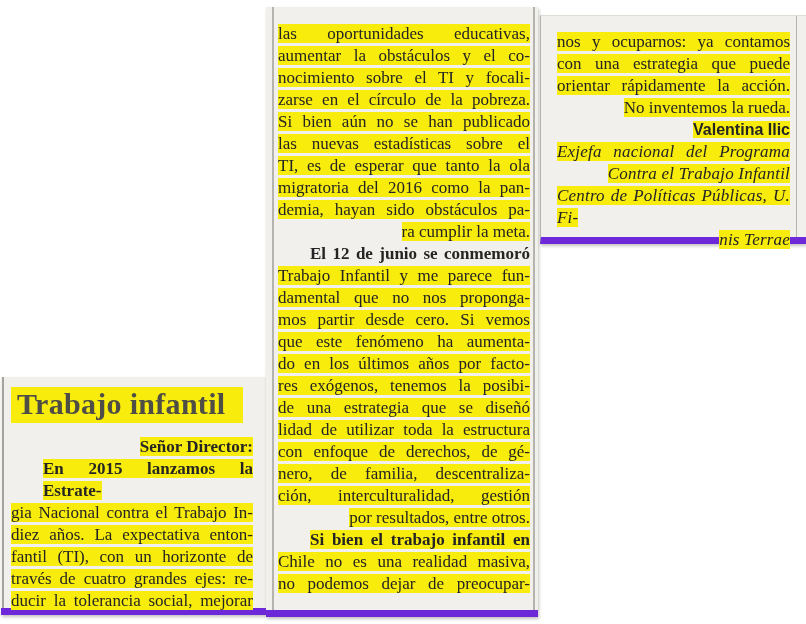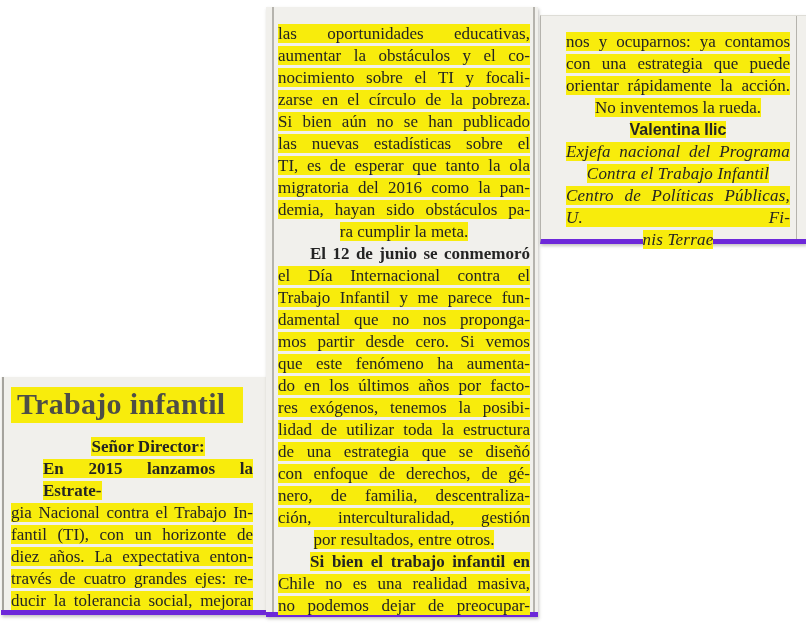--- a/index.html
+++ b/index.html
@@ -4,86 +4,85 @@
 <title>Trabajo infantil — recorte de prensa</title>
 <style>
   html,body { margin:0; padding:0; background:#ffffff; }
   .canvas {
     position:relative; width:806px; height:624px; background:#ffffff;
     font-family:"Liberation Serif", serif; overflow:hidden;
   }
   .clip {
     position:absolute; background:var(--paper);
     box-shadow: 1px 2px 3px rgba(125,123,115,0.45);
-    border-bottom:5px solid #6d28d9;
+    border-bottom:7px solid #6d28d9;
     box-sizing:border-box;
   }
   .clip-left  { left:1px;   top:377px; width:265px; height:238px; padding:9px 13px 0 10px; }
   .clip-mid   { left:266px; top:7px;   width:272px; height:610px; padding:16px 8px 0 12px; box-shadow:1px 2px 3px rgba(125,123,115,0.45); }
-  .clip-right { left:540px; top:15px;  width:266px; height:229px; padding:15px 16px 0 25px; border-top:1px solid #deddd7; border-left:1px solid var(--rule); }
+  .clip-right { left:540px; top:15px;  width:266px; height:229px; padding:15px 16px 0 16px; border-top:1px solid #deddd7; border-left:1px solid var(--rule); }
   .vrule { position:absolute; top:0; bottom:0; width:2px; background:var(--rule); }
   .clip-left  .vrule-l { left:1px; background:#a5a39d; }
   .clip-mid   .vrule-l { left:6px; }
   .clip-mid   .vrule-r { right:3px; }
   .clip-right .vrule-r { right:9px; width:1px; }
   .title { margin:0 0 15px 0; font-size:30px; line-height:35px; font-weight:bold;
            letter-spacing:0.3px; color:var(--title-color); }
   .title .hl { padding:0 18px 3px 6px; }
   .line { position:relative; font-size:17px; line-height:22px; color:var(--text);
-          text-align:center; }
+          text-align:right; }
   .line.just { text-align:justify; text-align-last:justify; }
   .line.indent { padding-left:32px;font-weight:bold; }
   .hl    { background:var(--highlight); }
   .plain { background:transparent; }
   .line.name   { font-family:"Liberation Sans", sans-serif; font-weight:700; font-size:16px; }
   .line.credit { font-style:italic; letter-spacing:0.2px; }
 </style>
 </head>
 <body>
 
 <div class="canvas" style="--highlight: #f8ec0c; --paper: #f1f0ec; --rule: #b5b3ad; --text: #242424; --title-color: #4e4e46;">
 
   <section class="clip clip-left">
     <div class="vrule vrule-l"></div>
     <h1 class="title"><span class="hl">Trabajo infantil</span></h1>
     <div class="lines">
         <div class="line indent"><span class="hl">Señor Director:</span></div>
         <div class="line just indent"><span class="hl">En 2015 lanzamos la Estrate-</span></div>
         <div class="line just"><span class="hl">gia Nacional contra el Trabajo In-</span></div>
+        <div class="line just"><span class="hl">diez años. La expectativa enton-</span></div>
         <div class="line just"><span class="hl">fantil (TI), con un horizonte de</span></div>
-        <div class="line just"><span class="hl">diez años. La expectativa enton-</span></div>
         <div class="line just"><span class="hl">través de cuatro grandes ejes: re-</span></div>
         <div class="line just"><span class="hl">ducir la tolerancia social, mejorar</span></div>
       </div>
   </section>
 
   <section class="clip clip-mid">
     <div class="vrule vrule-l"></div>
     <div class="vrule vrule-r"></div>
     <div class="lines">
         <div class="line just"><span class="hl">las oportunidades educativas,</span></div>
         <div class="line just"><span class="hl">aumentar la obstáculos y el co-</span></div>
         <div class="line just"><span class="hl">nocimiento sobre el TI y focali-</span></div>
         <div class="line just"><span class="hl">zarse en el círculo de la pobreza.</span></div>
         <div class="line just"><span class="hl">Si bien aún no se han publicado</span></div>
         <div class="line just"><span class="hl">las nuevas estadísticas sobre el</span></div>
         <div class="line just"><span class="hl">TI, es de esperar que tanto la ola</span></div>
         <div class="line just"><span class="hl">migratoria del 2016 como la pan-</span></div>
         <div class="line just"><span class="hl">demia, hayan sido obstáculos pa-</span></div>
         <div class="line"><span class="hl">ra cumplir la meta.</span></div>
         <div class="line just indent"><span class="plain">El 12 de junio se conmemoró</span></div>
-        <div class="line just"><span class="hl">el Día Internacional contra el</span></div>
         <div class="line just"><span class="hl">Trabajo Infantil y me parece fun-</span></div>
         <div class="line just"><span class="hl">damental que no nos proponga-</span></div>
         <div class="line just"><span class="hl">mos partir desde cero. Si vemos</span></div>
         <div class="line just"><span class="hl">que este fenómeno ha aumenta-</span></div>
         <div class="line just"><span class="hl">do en los últimos años por facto-</span></div>
         <div class="line just"><span class="hl">res exógenos, tenemos la posibi-</span></div>
+        <div class="line just"><span class="hl">de una estrategia que se diseñó</span></div>
         <div class="line just"><span class="hl">lidad de utilizar toda la estructura</span></div>
-        <div class="line just"><span class="hl">de una estrategia que se diseñó</span></div>
         <div class="line just"><span class="hl">con enfoque de derechos, de gé-</span></div>
         <div class="line just"><span class="hl">nero, de familia, descentraliza-</span></div>
         <div class="line just"><span class="hl">ción, interculturalidad, gestión</span></div>
         <div class="line"><span class="hl">por resultados, entre otros.</span></div>
         <div class="line just indent"><span class="hl">Si bien el trabajo infantil en</span></div>
         <div class="line just"><span class="hl">Chile no es una realidad masiva,</span></div>
         <div class="line just"><span class="hl">no podemos dejar de preocupar-</span></div>
       </div>
   </section>
 

